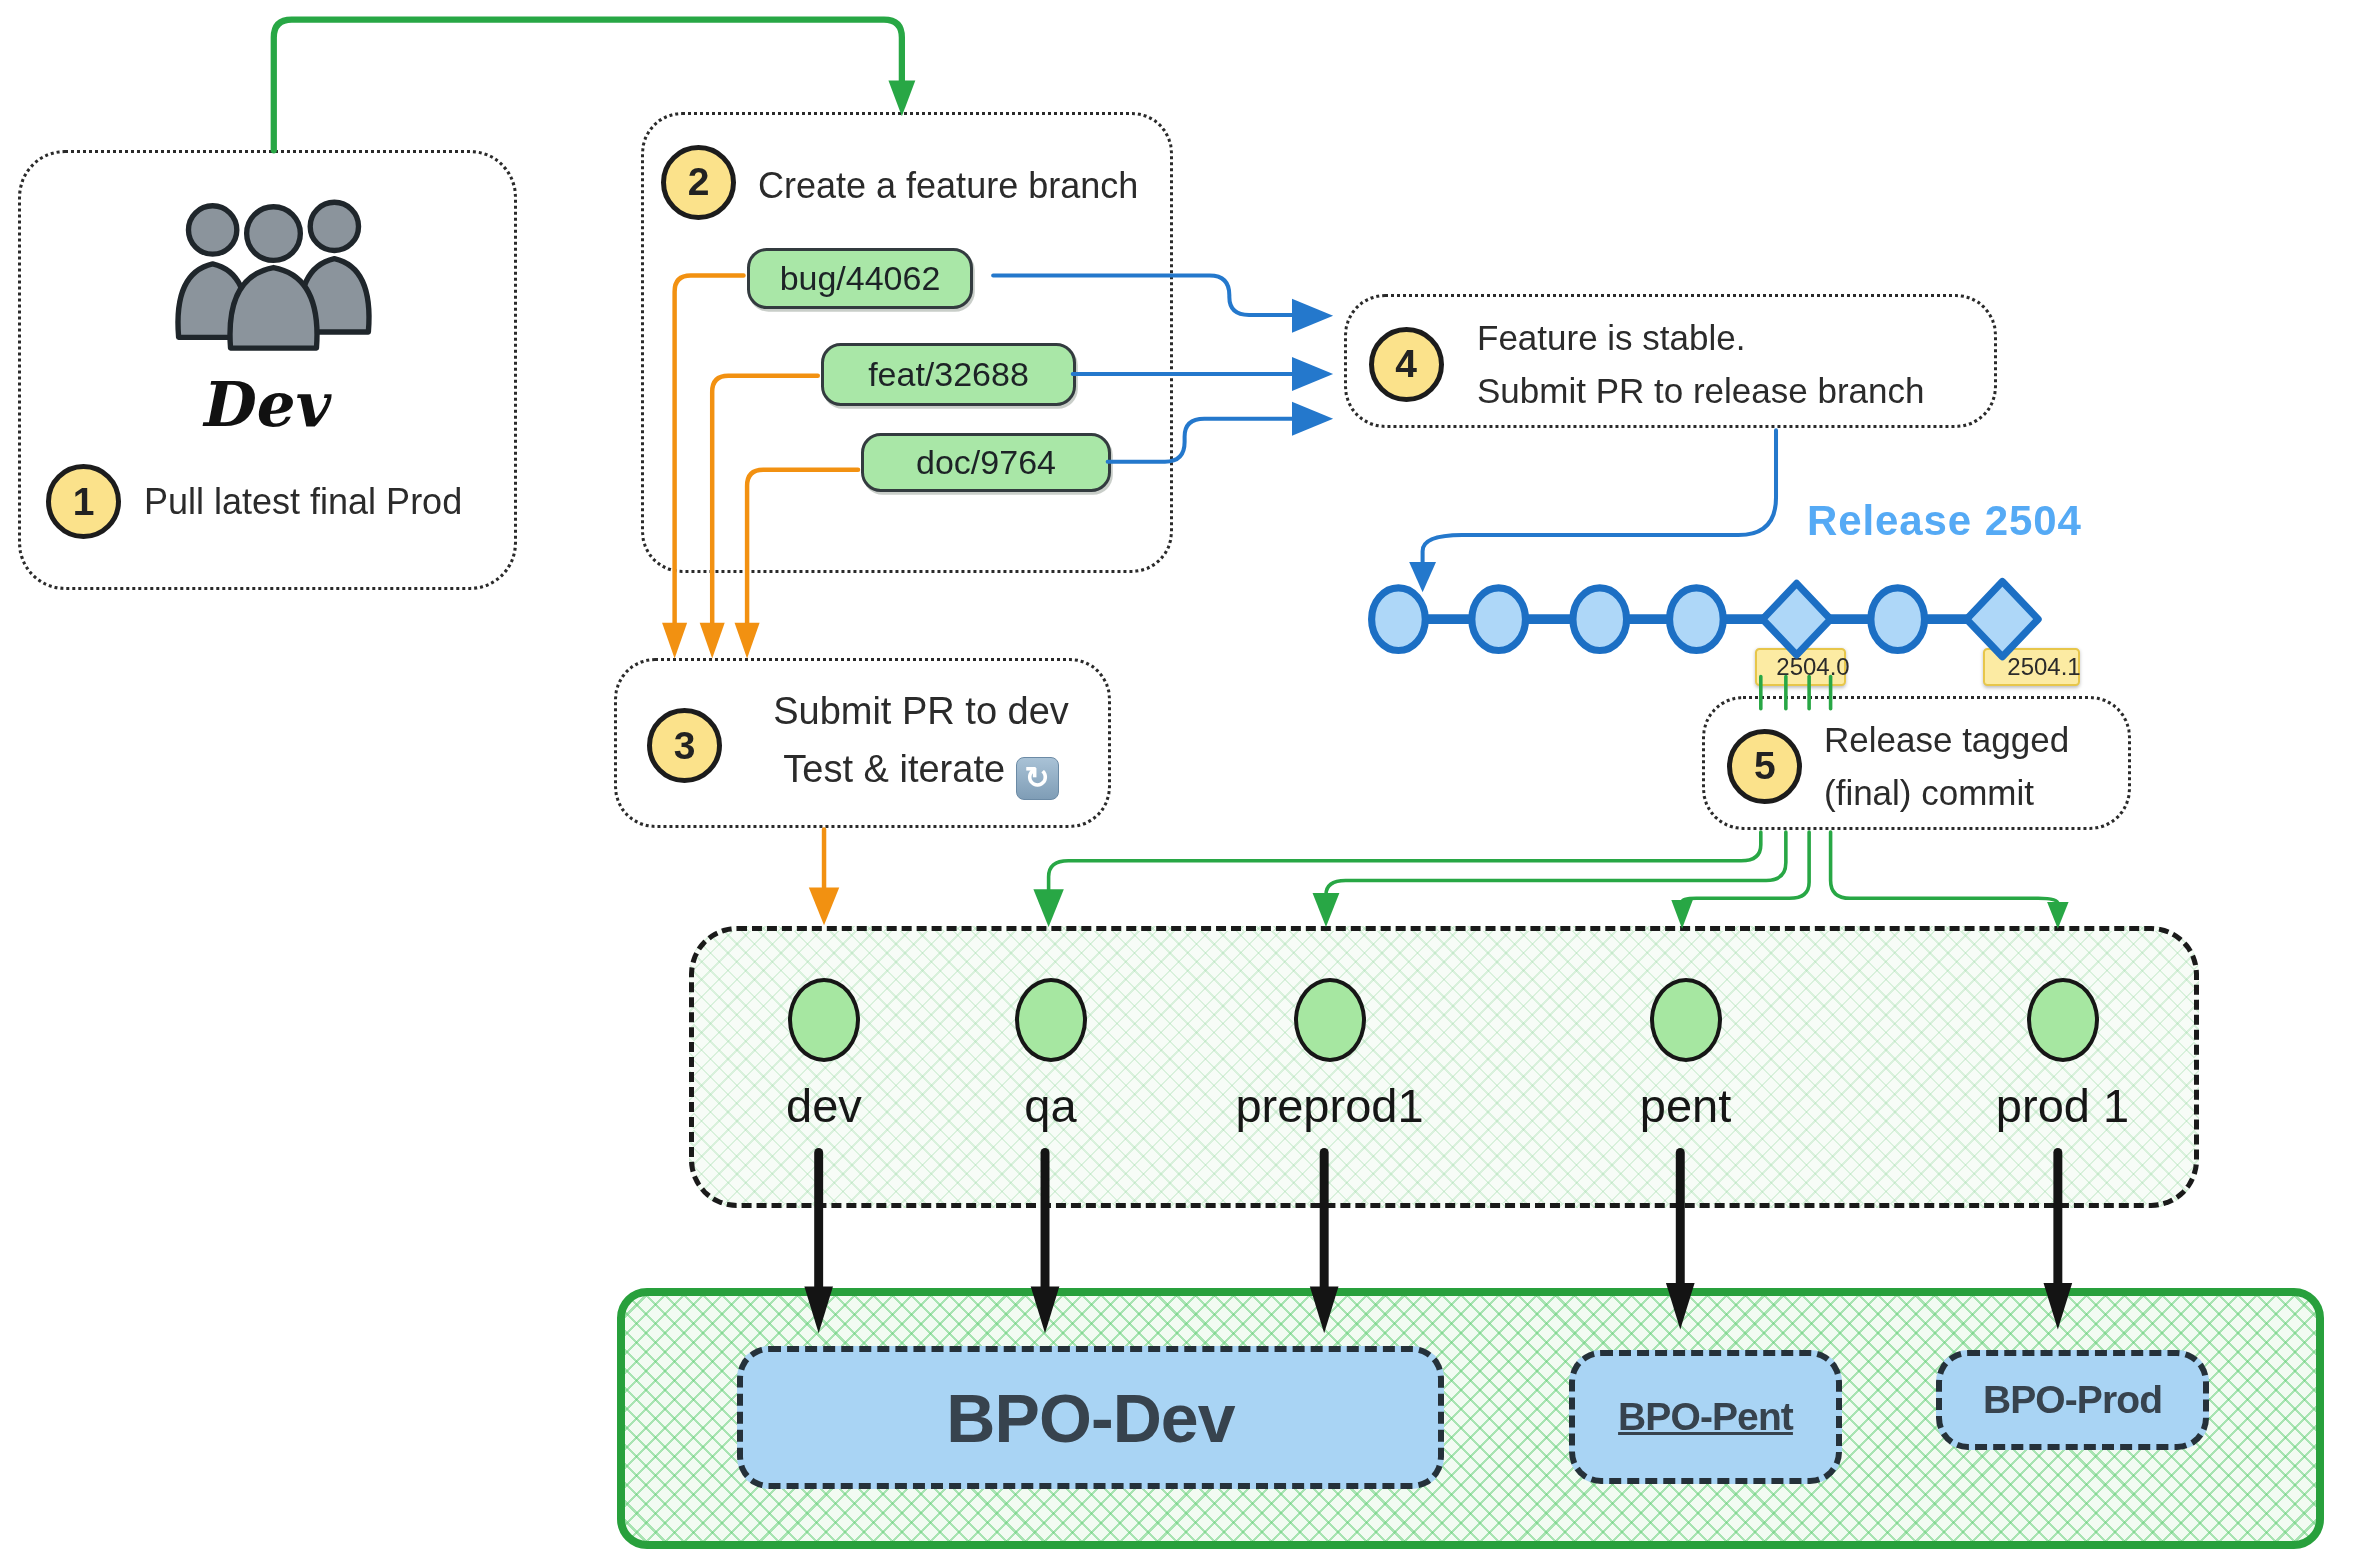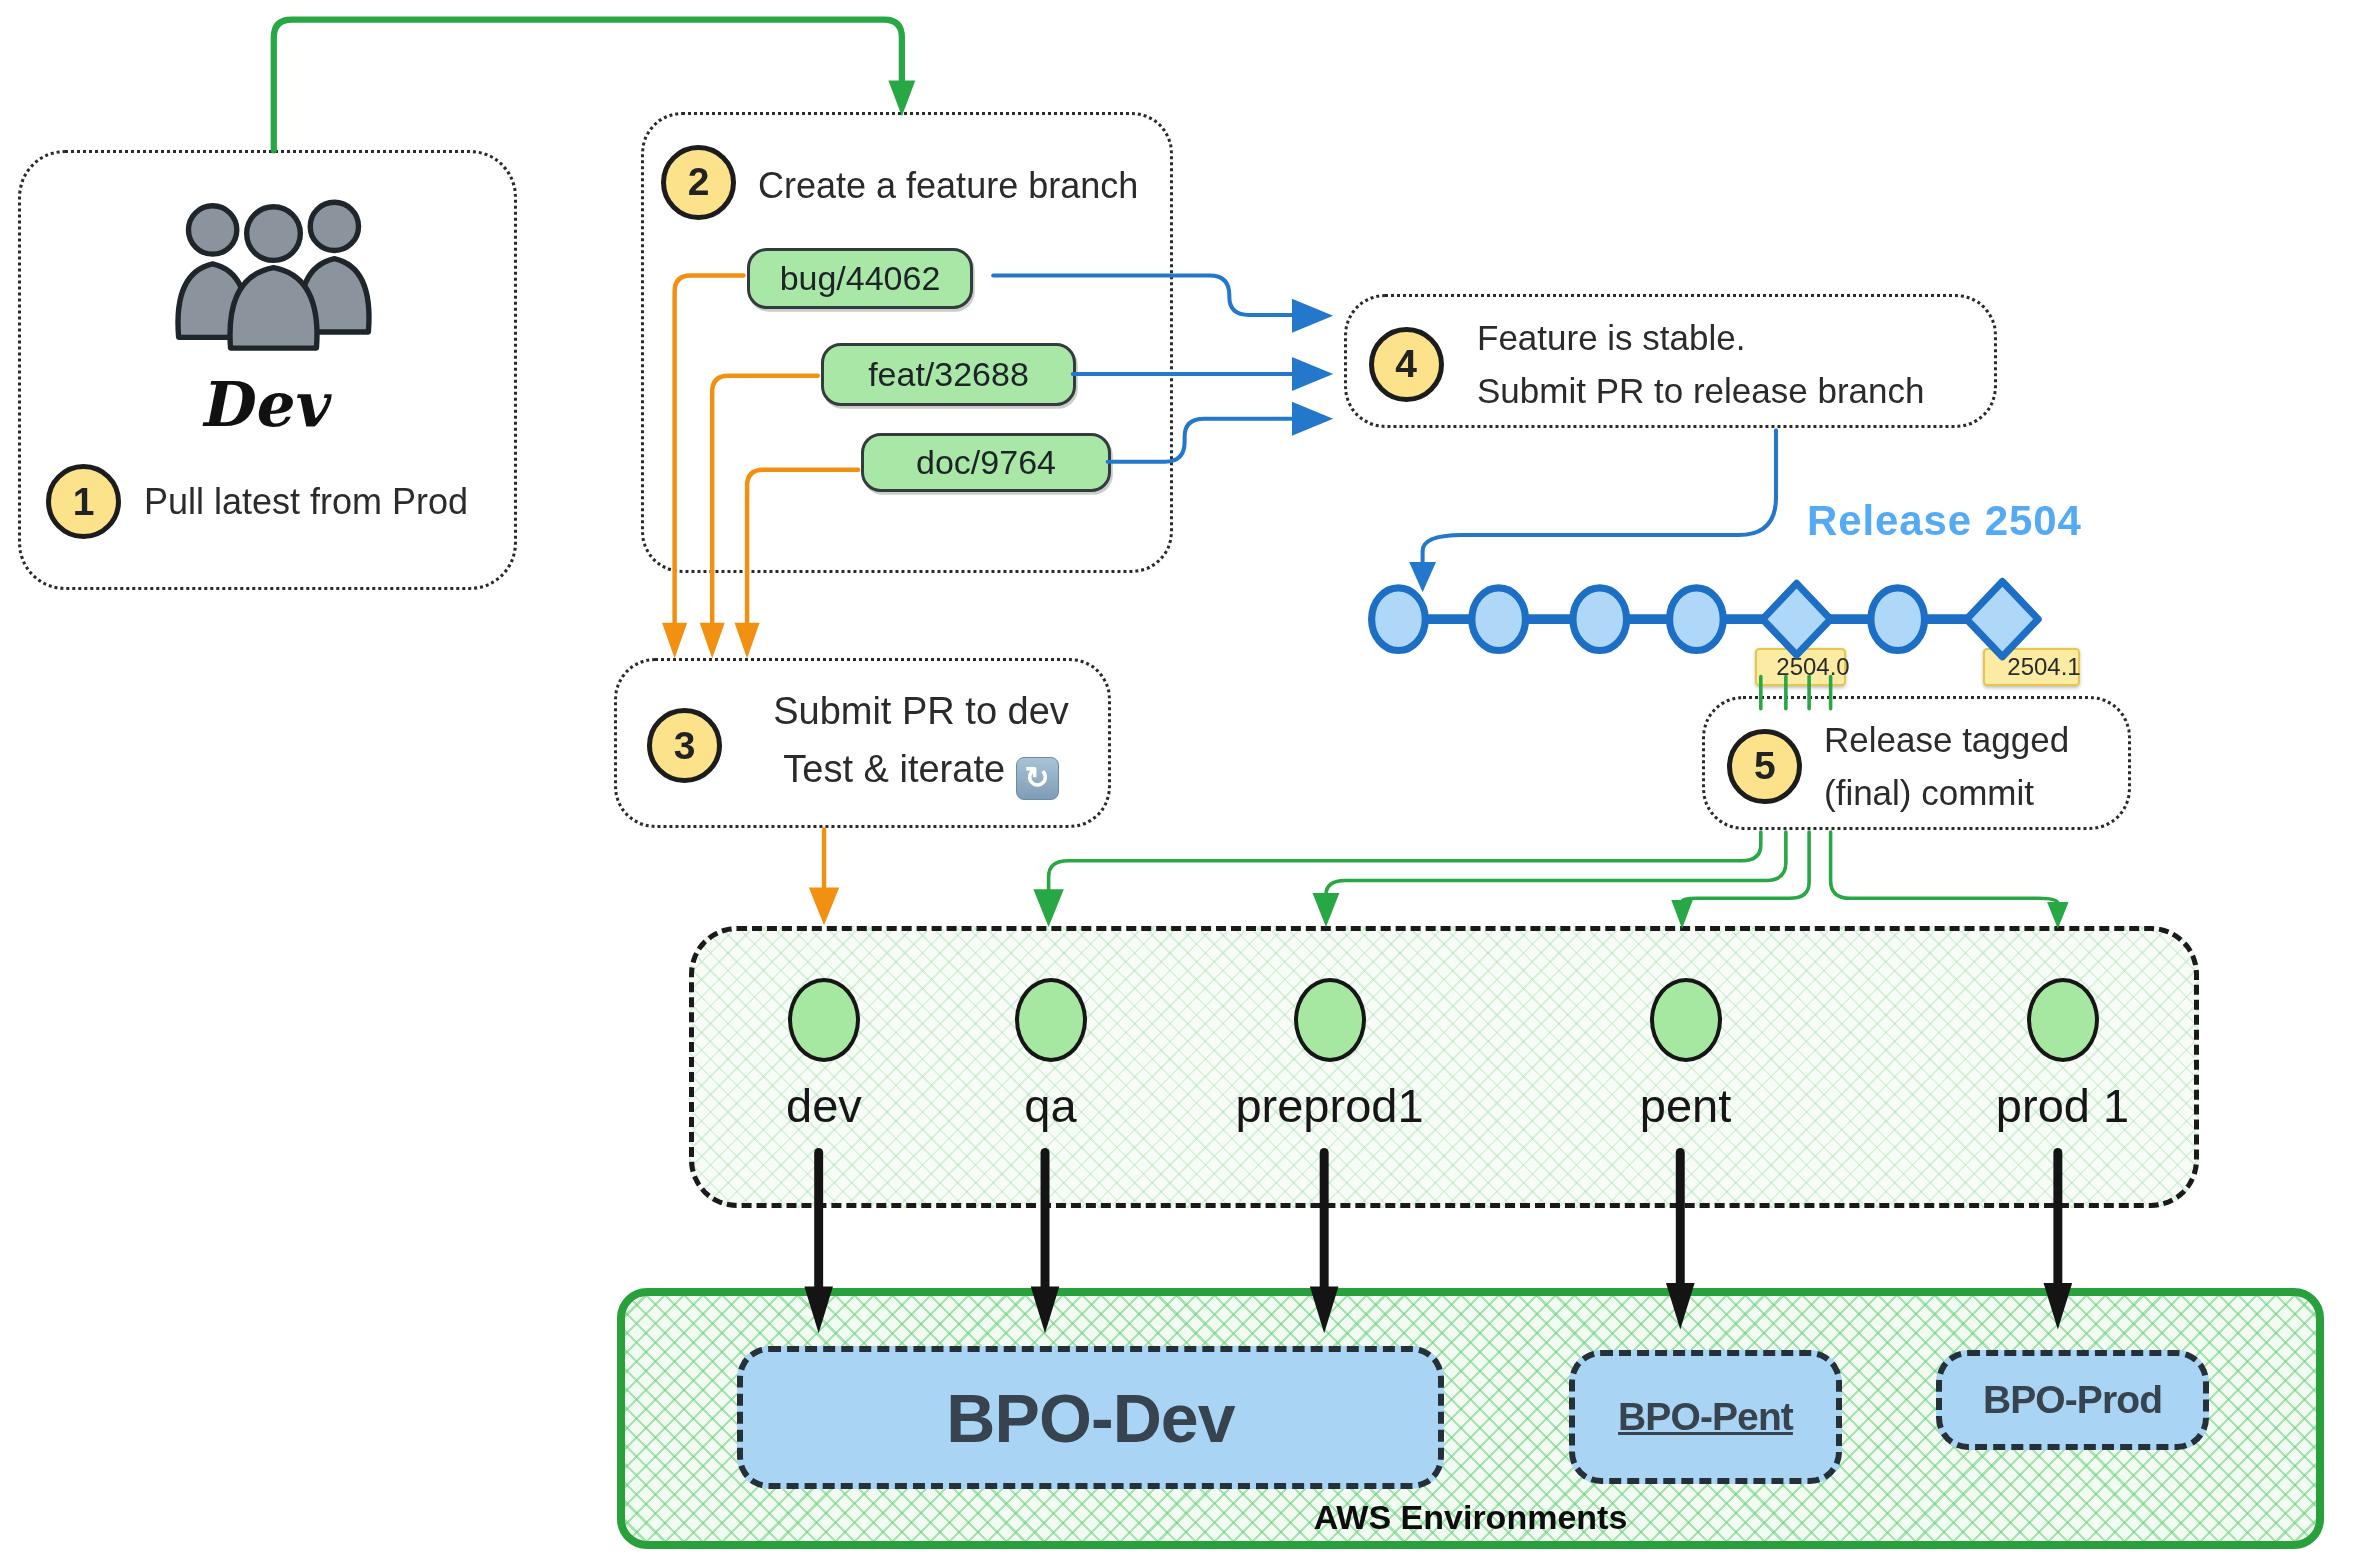--- a/index.html
+++ b/index.html
@@ -122,21 +122,21 @@
         <path d="M24,168 Q18,96 62,86 Q106,96 100,168 Z"></path>
         <circle cx="198" cy="44" r="27"></circle>
         <path d="M160,162 Q154,90 198,80 Q242,90 236,162 Z"></path>
         <circle cx="130" cy="52" r="30"></circle>
         <path d="M82,180 Q76,100 130,90 Q184,100 178,180 Z"></path>
       </g>
     </svg>
     <div class="dev-label">Dev</div>
     <div class="step-row">
       <span class="badge">1</span>
-      <span class="step-text">Pull latest from Prod</span>
+      <span class="step-text">Pull latest final Prod</span>
     </div>
   </div>
 
   <div class="dotted-box" id="box2">
     <span class="badge">2</span>
     <div class="title">Create a feature branch</div>
     <div class="branch-pill" id="pill-bug">bug/44062</div>
     <div class="branch-pill" id="pill-feat">feat/32688</div>
     <div class="branch-pill" id="pill-doc">doc/9764</div>
   </div>
@@ -193,21 +193,20 @@
     <div class="env-item" style="left:1252px">
       <div class="env-circle"></div>
       <div class="env-label">prod 1</div>
     </div>
   </div>
 
   <div id="aws-box">
     <div class="deploy-box" id="bpo-dev">BPO-Dev</div>
     <div class="deploy-box" id="bpo-pent">BPO-Pent</div>
     <div class="deploy-box" id="bpo-prod">BPO-Prod</div>
-    <div class="aws-label">AWS Environments</div>
   </div>
 
   <svg id="connector-layer" viewBox="0 0 2631 1748">
 
     <g stroke="#28a745" stroke-width="7" fill="none" stroke-linecap="round">
       <path d="M306,168 V42 Q306,22 326,22 H988 Q1008,22 1008,42 V92"></path>
       <polygon points="993,90 1023,90 1008,130" fill="#28a745" stroke="none"></polygon>
     </g>
 
     <g stroke="#f29111" stroke-width="5" fill="none" stroke-linecap="round">

